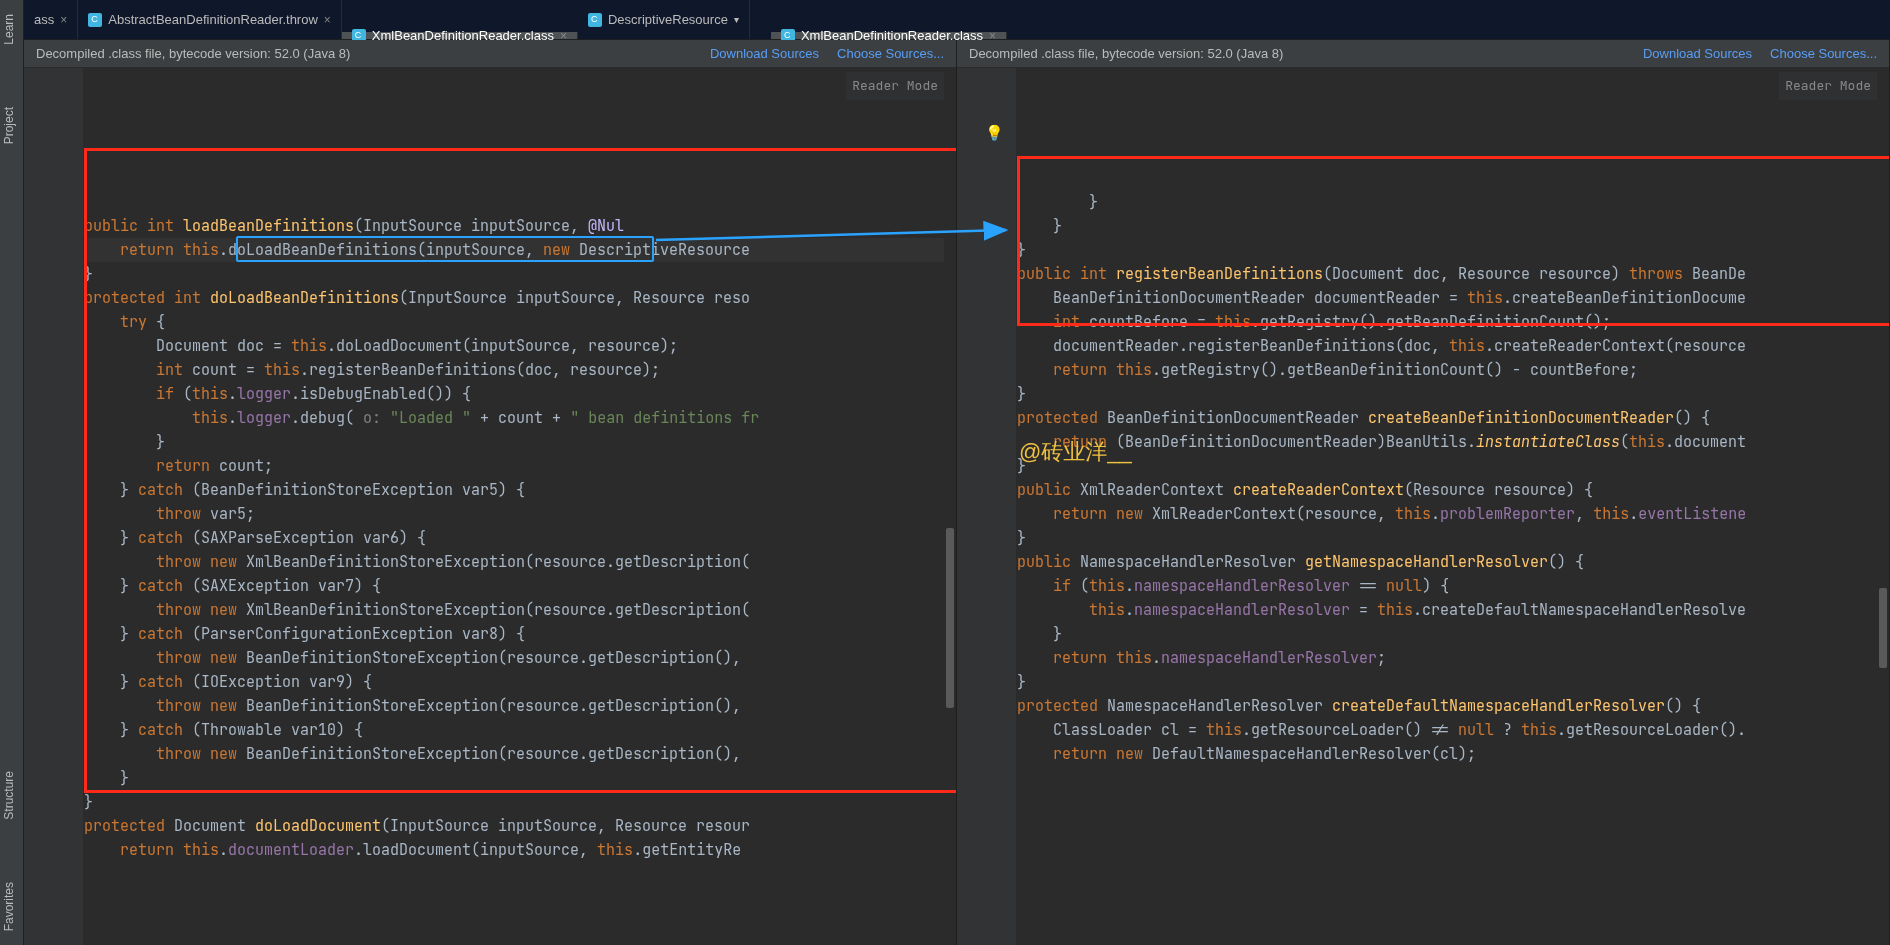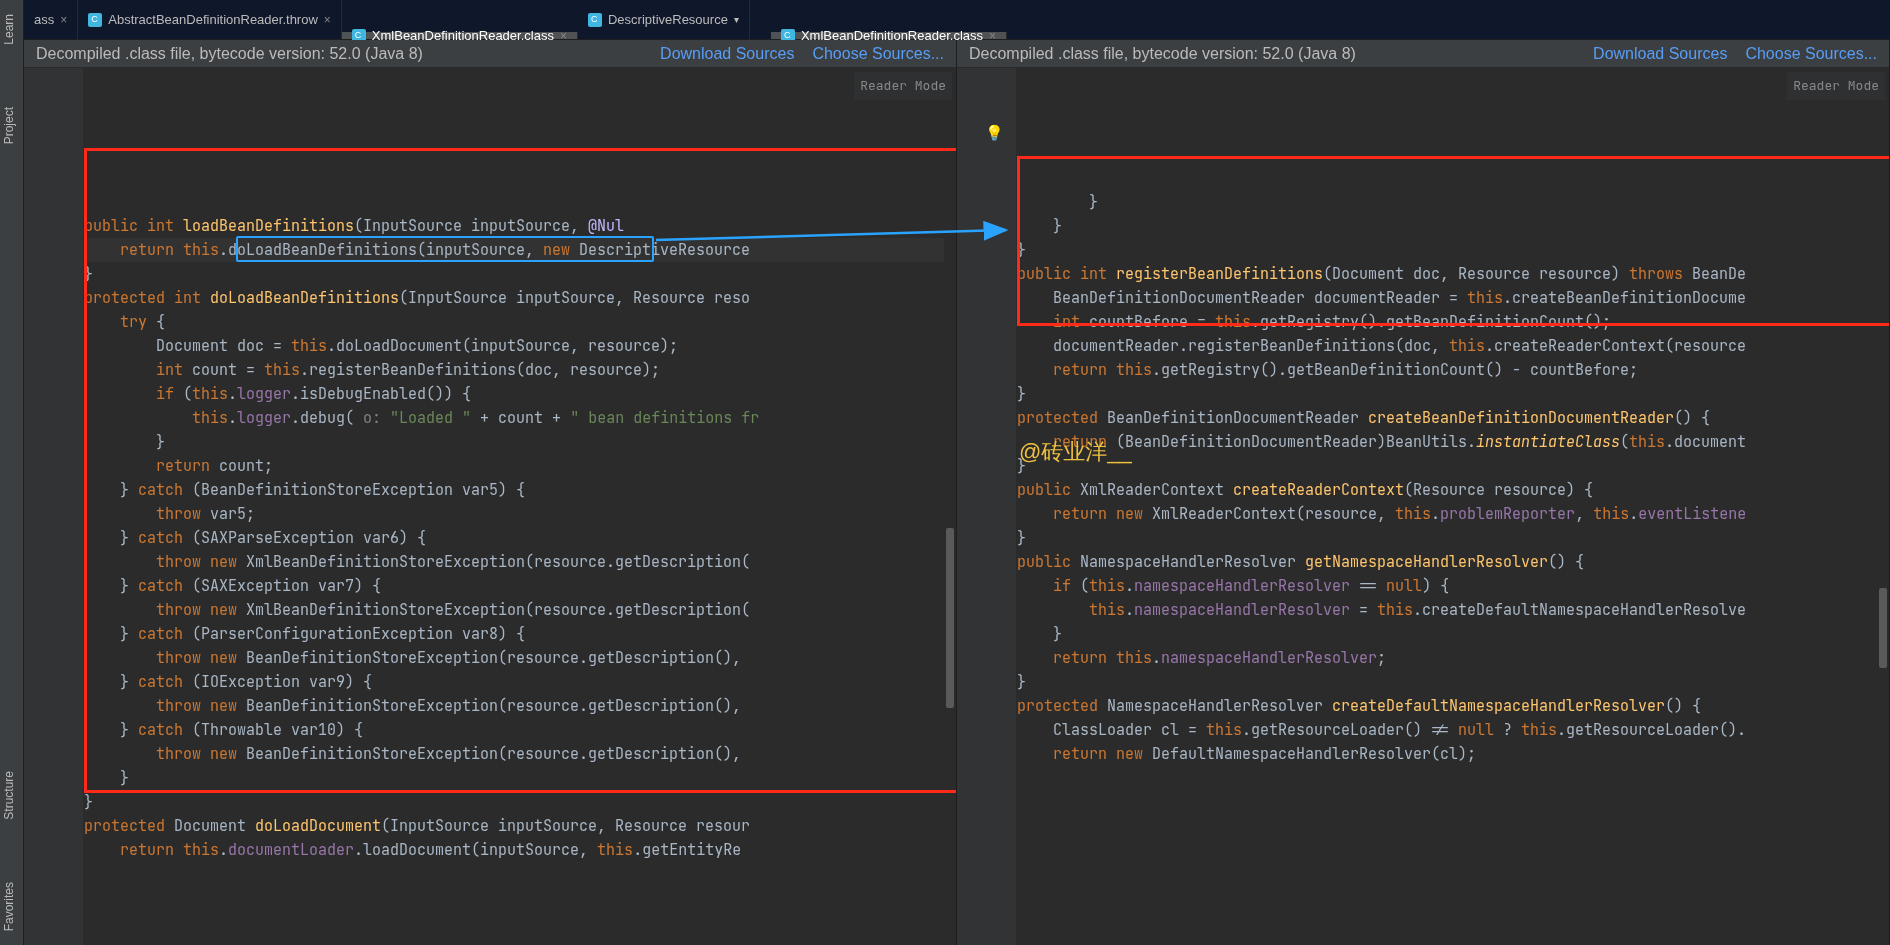--- a/index.html
+++ b/index.html
@@ -91,21 +91,21 @@
     border-right: 1px solid #1e1e1e;
     min-width: 0;
     position: relative;
   }
   .info-bar {
     height: 28px;
     background: #3c3f41;
     display: flex;
     align-items: center;
     justify-content: space-between;
-    font-size: 16px;
+    font-size: 13px;
     padding: 0 12px;
     color: #bbbbbb;
     border-bottom: 1px solid #2b2b2b;
   }
   .info-links { display: flex; gap: 18px; justify-content: space-between; }
   .info-links a { color: #589df6; cursor: pointer; }
   .code-wrap {
     flex: 1;
     display: flex;
     position: relative;
@@ -124,21 +124,21 @@
     font-size: 15px;
     line-height: 24px;
     white-space: pre;
     overflow: hidden;
     color: #a9b7c6;
     padding-top: 2px;
   }
   .reader-mode {
     position: absolute;
     top: 4px;
-    right: 4px;
+    right: 12px;
     font-size: 13px;
     color: #888;
     background: rgba(49,51,53,0.6);
     padding: 2px 6px;
     z-index: 5;
   }
   .bulb {
     position: absolute;
     left: 28px;
     top: 56px;

